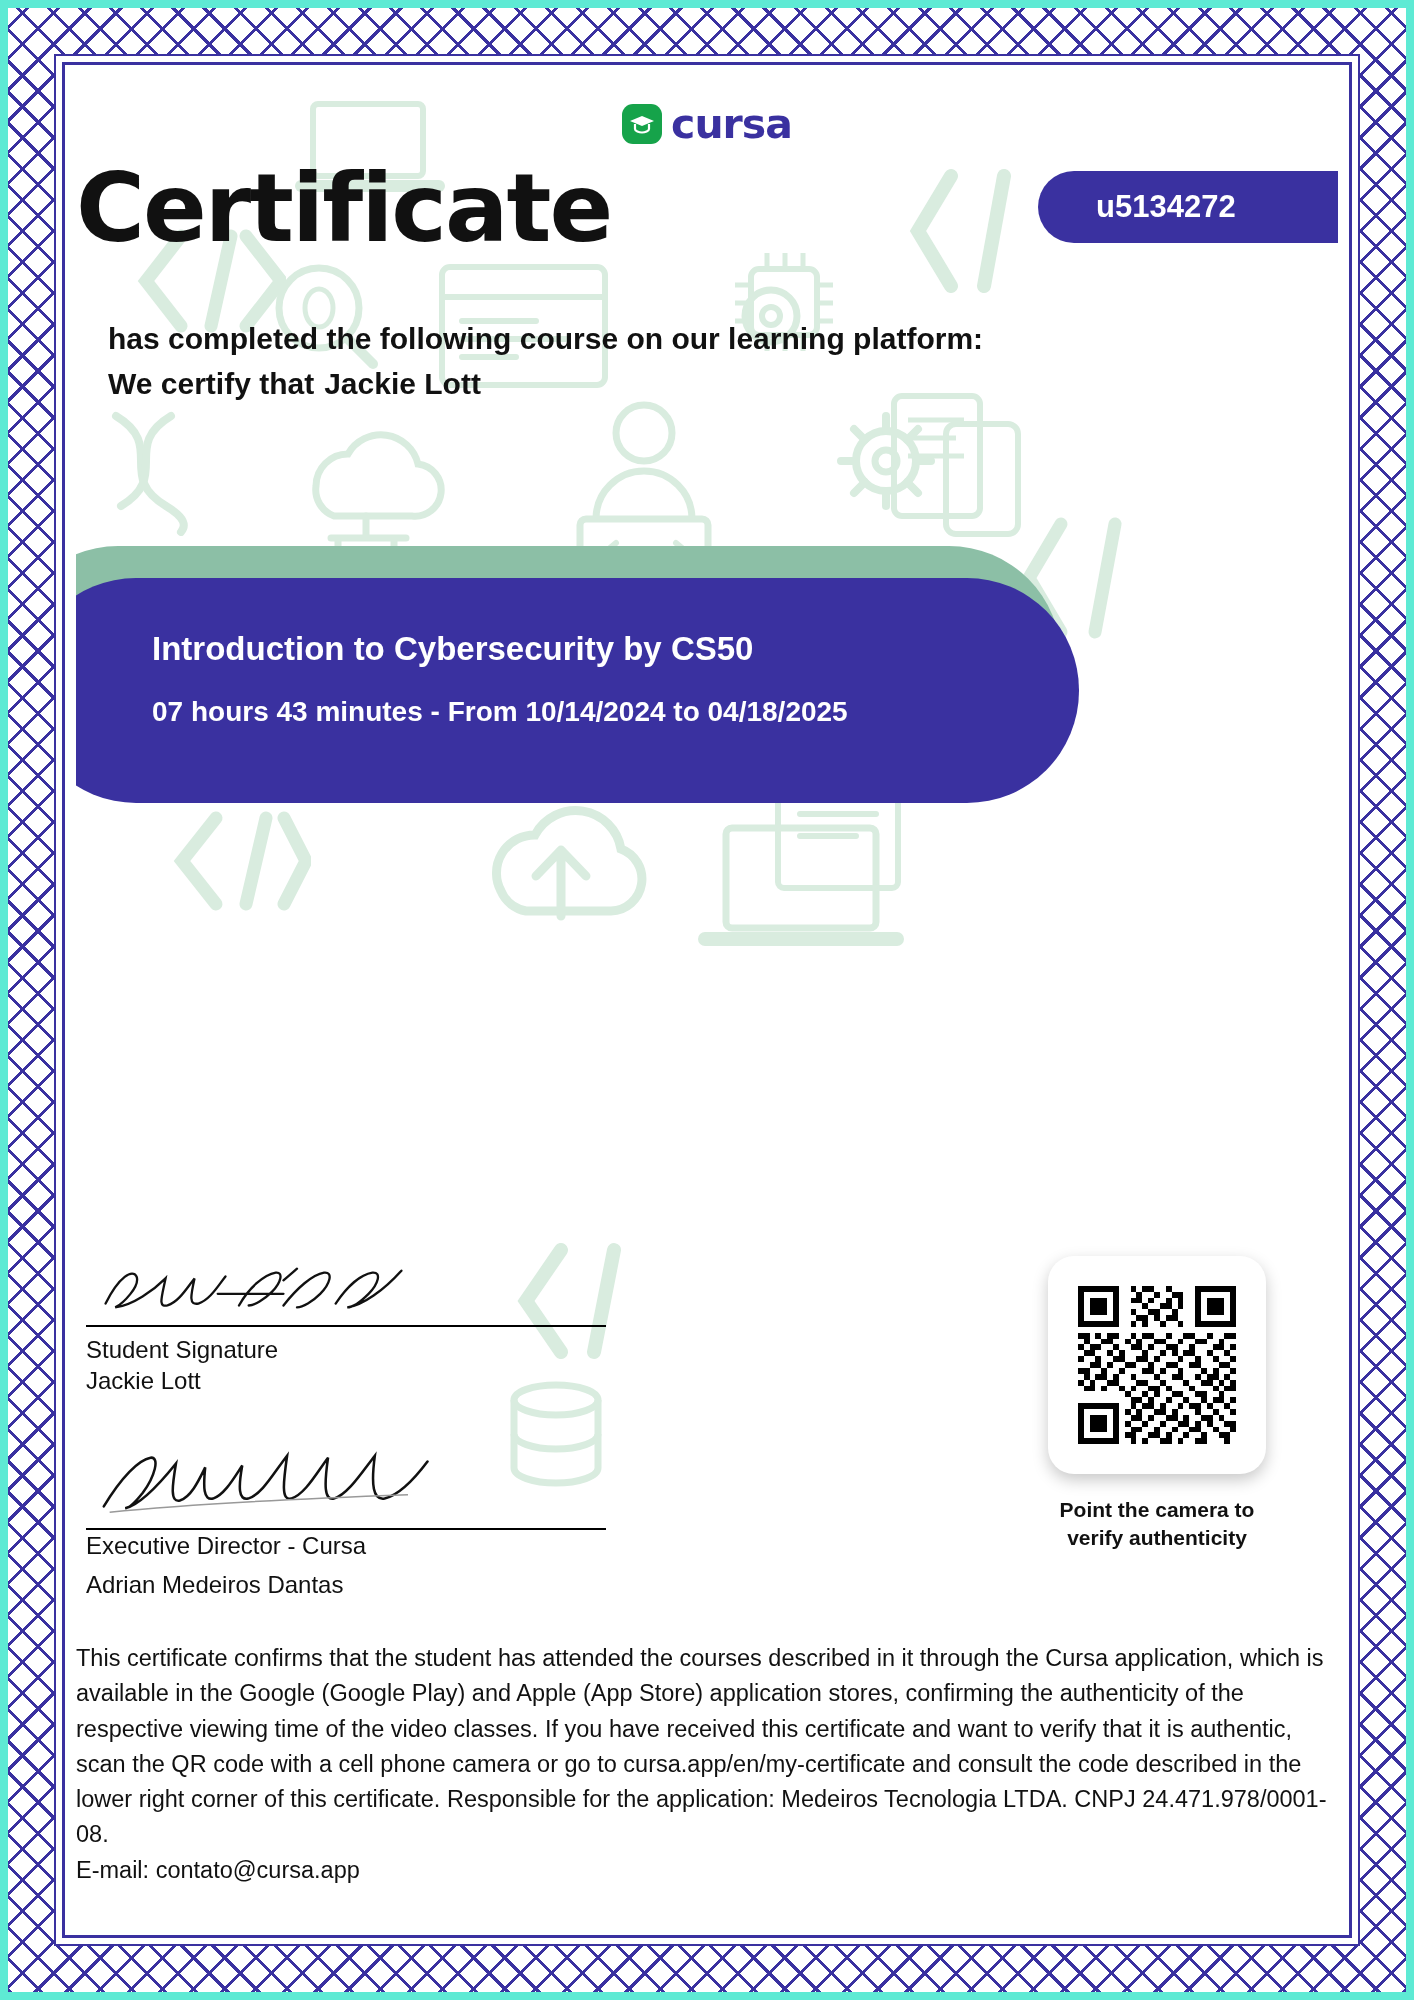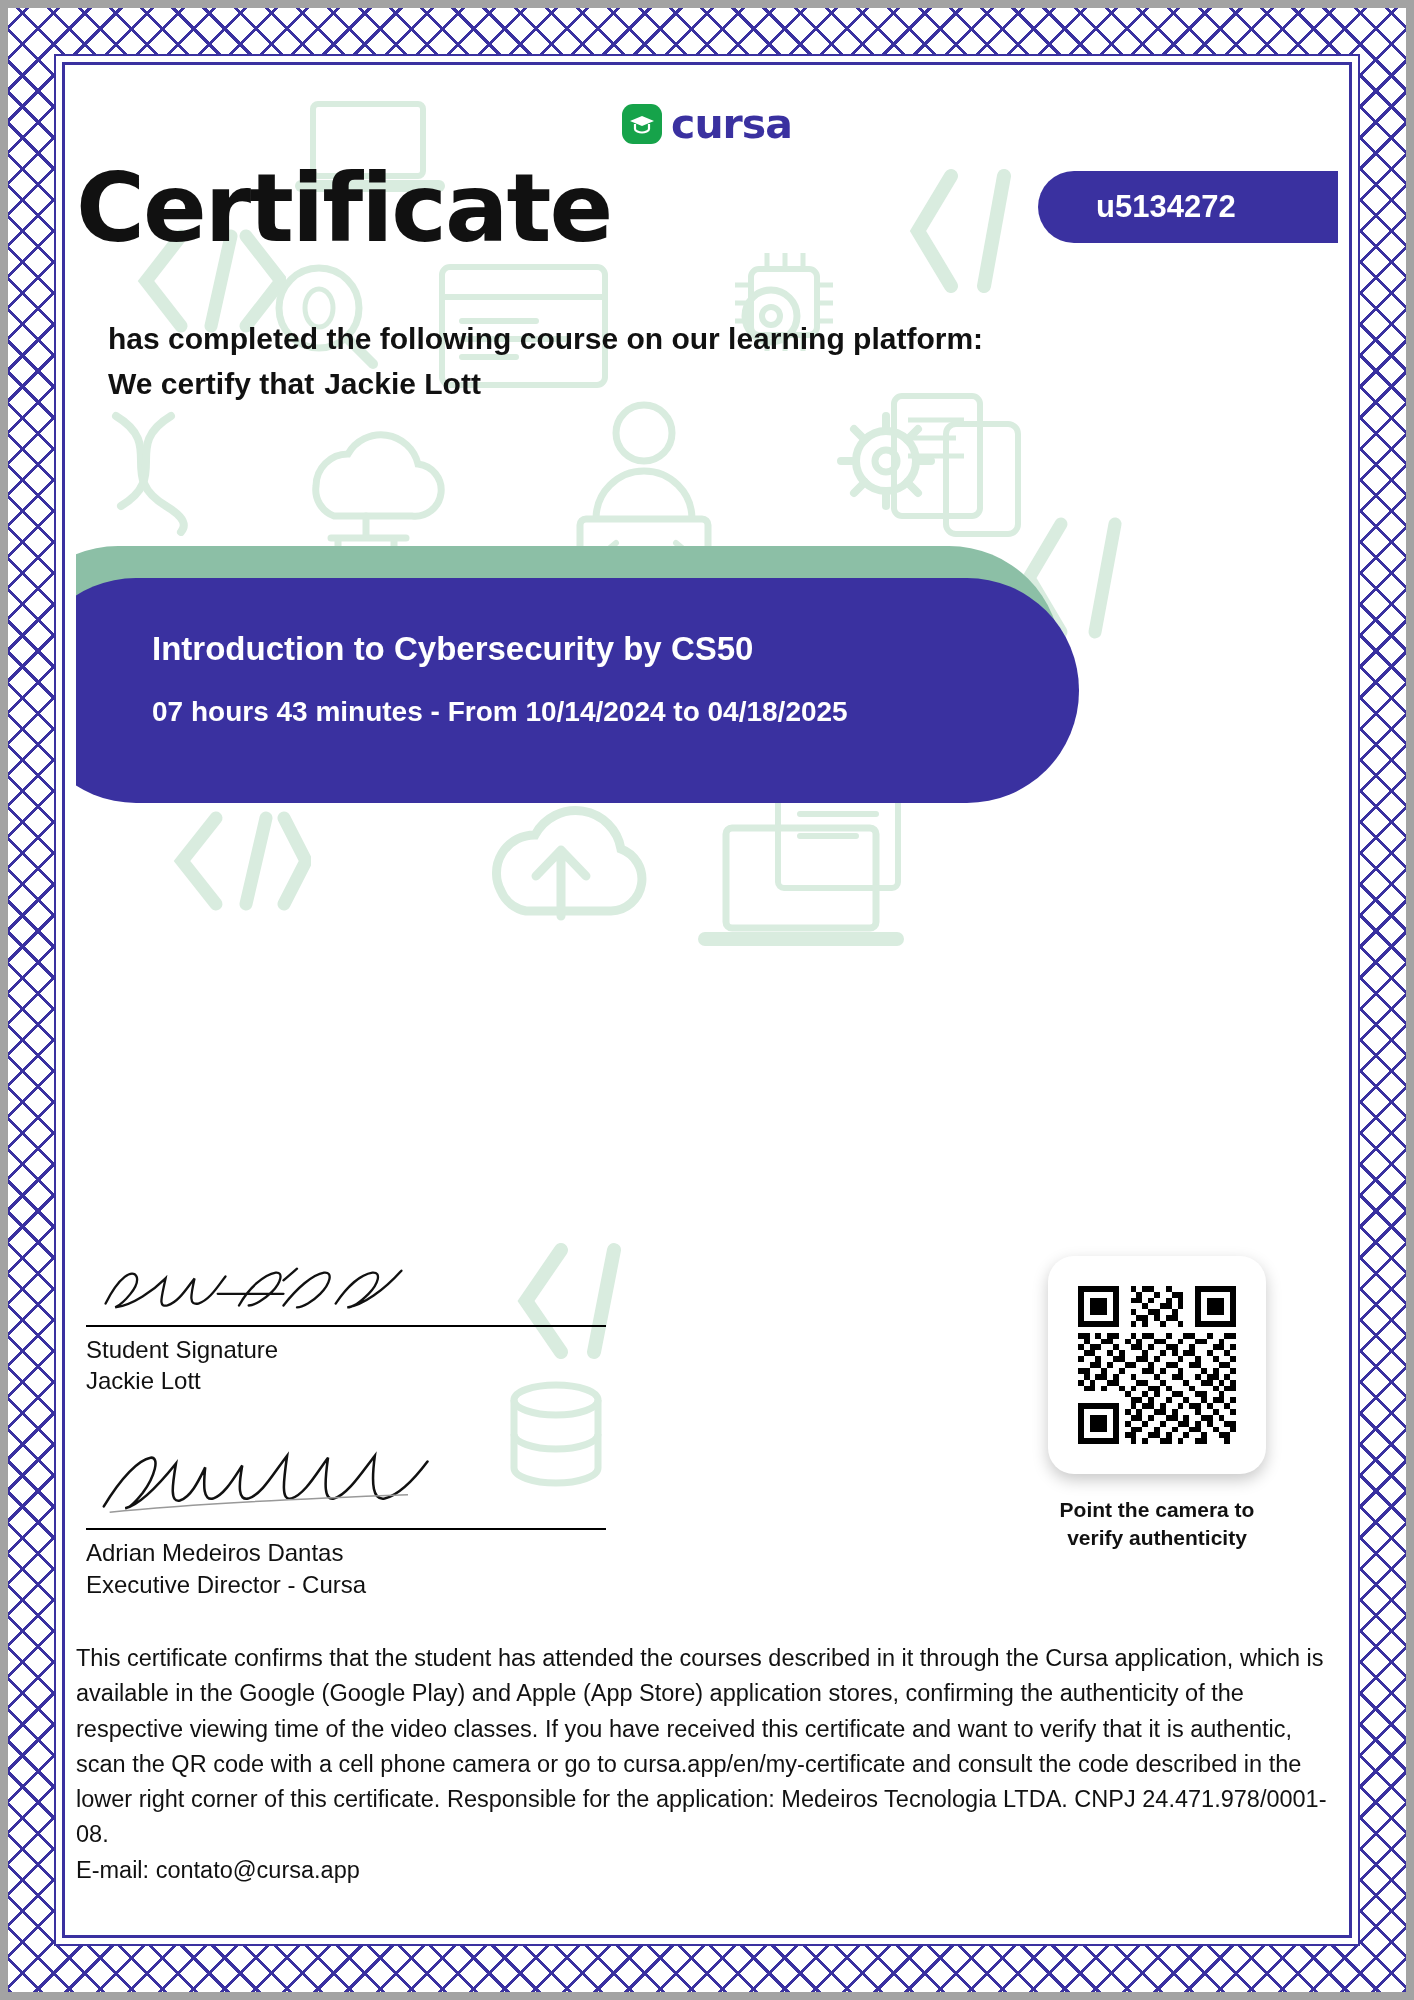--- a/index.html
+++ b/index.html
@@ -12,21 +12,21 @@
     height: 2000px;
     font-family: "Liberation Sans", sans-serif;
     overflow: hidden;
     position: relative;
   }
 
   
   .page {
     position: absolute;
     inset: 0;
-    background: #a3a3a3;
+    background: #5eead4;
   }
   .border-outer {
     position: absolute;
     left: 8px; top: 8px; right: 8px; bottom: 8px;
     background:
       repeating-linear-gradient(45deg,  #3a31a0 0 3px, transparent 3px 22px),
       repeating-linear-gradient(-45deg, #3a31a0 0 3px, transparent 3px 22px),
       #ffffff;
   }
   .border-inner-white {
@@ -370,22 +370,22 @@
         <div class="sig-label">Student Signature</div>
         <div class="sig-label" style="margin-top:0">Jackie Lott</div>
       </div>
 
       <div class="sig-block-2">
         <svg class="sig-img2" viewBox="0 0 380 80">
           <path d="M8 64 C26 34 44 16 56 14 C66 13 60 34 48 50 C40 60 34 66 30 66 C46 62 66 40 82 20 C78 44 76 60 86 58 C98 54 106 36 112 24 C110 44 110 58 120 56 C132 52 142 34 150 22 C146 44 146 58 156 56 C170 52 182 30 196 12 C192 40 190 58 200 56 C214 52 226 30 238 14 C234 42 234 58 244 56 C258 52 272 30 286 12 C282 42 284 58 296 56 C312 52 328 34 340 18" fill="none" stroke="#111111" stroke-width="2.6" stroke-linecap="round"></path>
           <path d="M14 70 C90 62 210 56 320 52" fill="none" stroke="#999999" stroke-width="1.6"></path>
         </svg>
         <div class="sig-line"></div>
+        <div class="sig-label" style="margin-top:0">Executive Director - Cursa</div>
         <div class="sig-label">Adrian Medeiros Dantas</div>
-        <div class="sig-label" style="margin-top:0">Executive Director - Cursa</div>
       </div>
     </div>
 
     <div class="qr-area">
       <div class="qr-card">
         <svg width="170" height="170" viewBox="0 0 29 29" shape-rendering="crispEdges">
           <rect width="29" height="29" fill="#ffffff"></rect>
           <g fill="#000000">
             <rect x="1" y="1" width="7" height="7"></rect>
               <rect x="2" y="2" width="5" height="5" fill="#ffffff"></rect>

